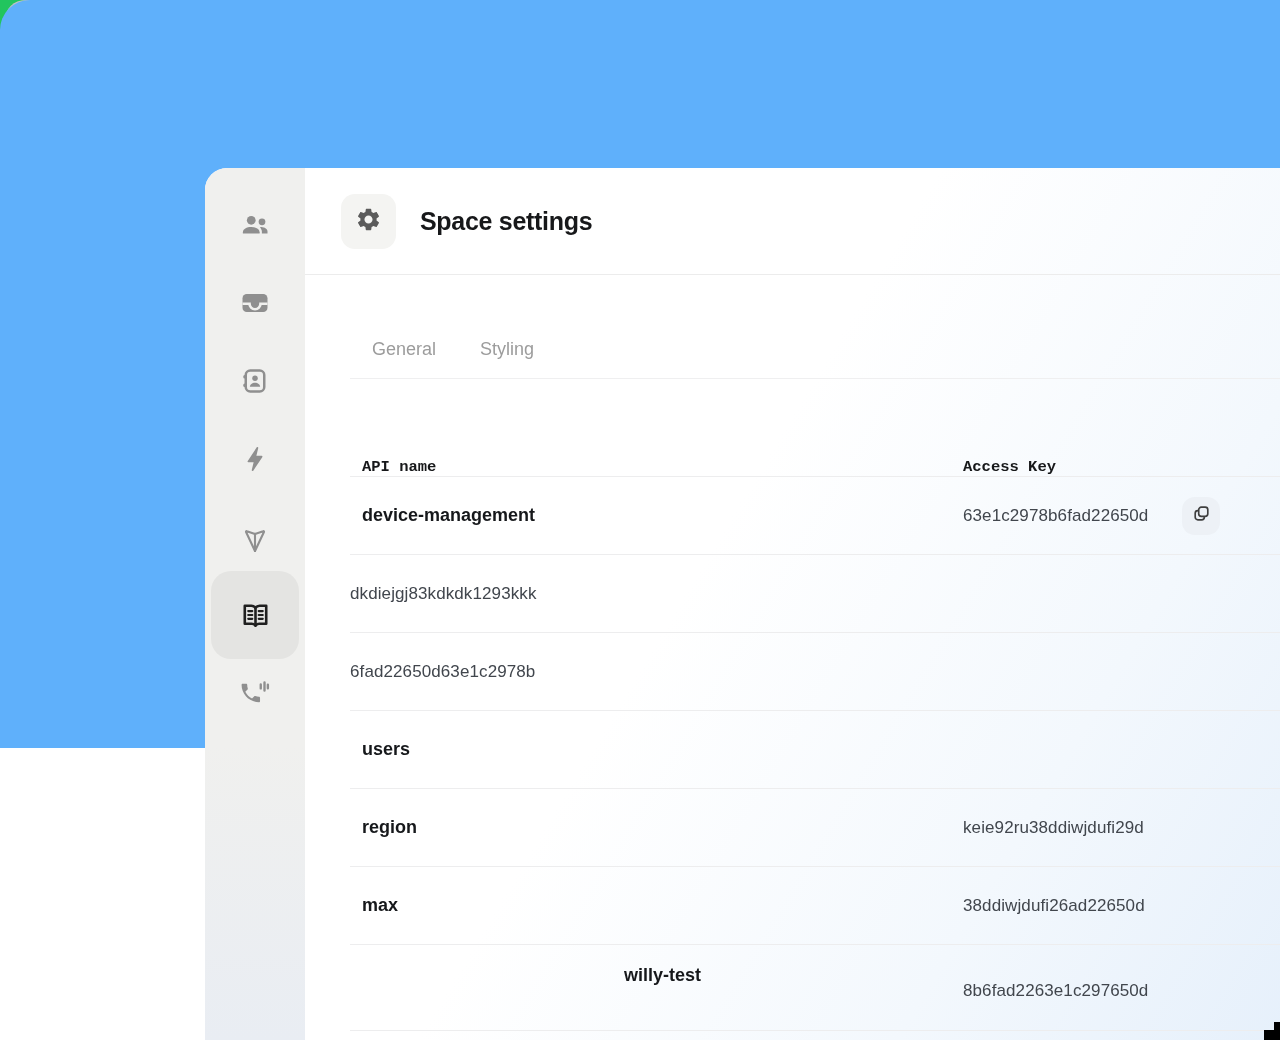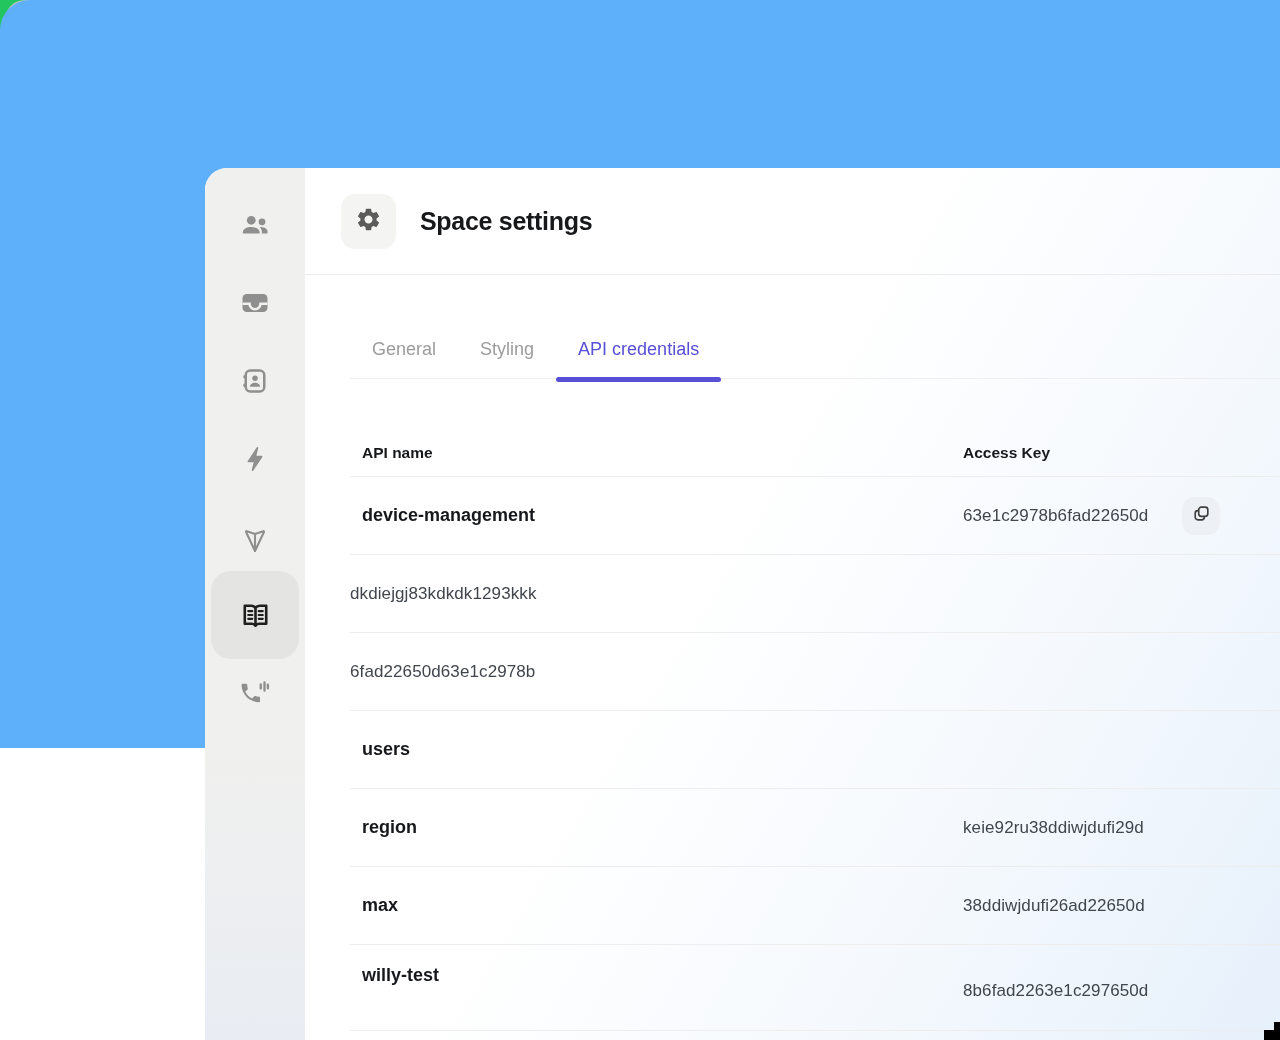--- a/index.html
+++ b/index.html
@@ -20,29 +20,29 @@
   .hdr-chip{width:55px;height:55px;border-radius:14px;background:#f4f4f2;display:flex;align-items:center;justify-content:center;flex:none;}
   .hdr-title{margin-left:24px;font-size:25px;font-weight:700;color:#17181a;letter-spacing:-0.3px;}
   .content{flex:1;padding-left:45px;box-sizing:border-box;}
   
   .tabsbar{position:relative;padding-top:63px;display:flex;}
   .tabsbar::before{content:'';position:absolute;left:0;right:0;bottom:0;height:1px;background:#efeff0;}
   .tab{padding:0 22px 19px;font-size:18px;line-height:22px;font-weight:400;color:#9c9c9c;position:relative;cursor:pointer;white-space:nowrap;}
   .tab.active{color:#574fd6;}
   .tab.active::after{content:'';position:absolute;left:0;right:0;bottom:-3px;height:5px;border-radius:2.5px;background:#574fd6;z-index:1;}
   
-  .thead{display:grid;grid-template-columns:613px 1fr;align-items:end;height:98px;padding-bottom:14px;box-sizing:border-box;border-bottom:1px solid #ededee;}
+  .thead{display:grid;grid-template-columns:613px 1fr;align-items:end;height:98px;box-sizing:border-box;border-bottom:1px solid #ededee;font-family:Liberation Mono, monospace;}
   .th{font-size:15.5px;font-weight:700;color:#17181a;}
   .th.first{padding-left:12px;}
   .trow{display:grid;grid-template-columns:613px 1fr;align-items:center;height:77px;border-bottom:1px solid #ededee;}
   .cell-name{padding-left:12px;font-size:18px;font-weight:700;color:#16181b;}
   .cell-key{font-size:17px;color:#41464d;display:flex;align-items:center;letter-spacing:0.1px;gap:24px;}
   .copy-btn{width:38px;height:38px;margin-left:10px;border-radius:13px;background:#edf1f6;display:flex;align-items:center;justify-content:center;cursor:pointer;flex:none;}
   .trow.last{height:85px;}
-  .trow.last .cell-name{transform:translateY(-12px);}
+  .trow.last .cell-name{transform:translateY(-12px);text-align:center;}
   .trow.last .cell-key{transform:translateY(3px);}
   
   .artifact-a{position:absolute;left:1264px;top:1030px;width:16px;height:10px;background:#000;}
   .artifact-b{position:absolute;left:1274px;top:1022px;width:6px;height:9px;background:#000;}
 </style>
 </head>
 <body>
 
 <div class="canvas">
   <div class="corner-under"></div>
@@ -125,21 +125,20 @@
             </svg>
           </span>
         </div>
         <h1 class="hdr-title">Space settings</h1>
       </header>
 
       <div class="content">
         <nav class="tabsbar">
           <div class="tab">General</div>
           <div class="tab">Styling</div>
-          <div class="tab active">API credentials</div>
         </nav>
 
         <div>
           <div class="thead">
             <div class="th first">API name</div>
             <div class="th">Access Key</div>
           </div>
 
           <div class="trow">
             <div class="cell-name">device-management</div>

